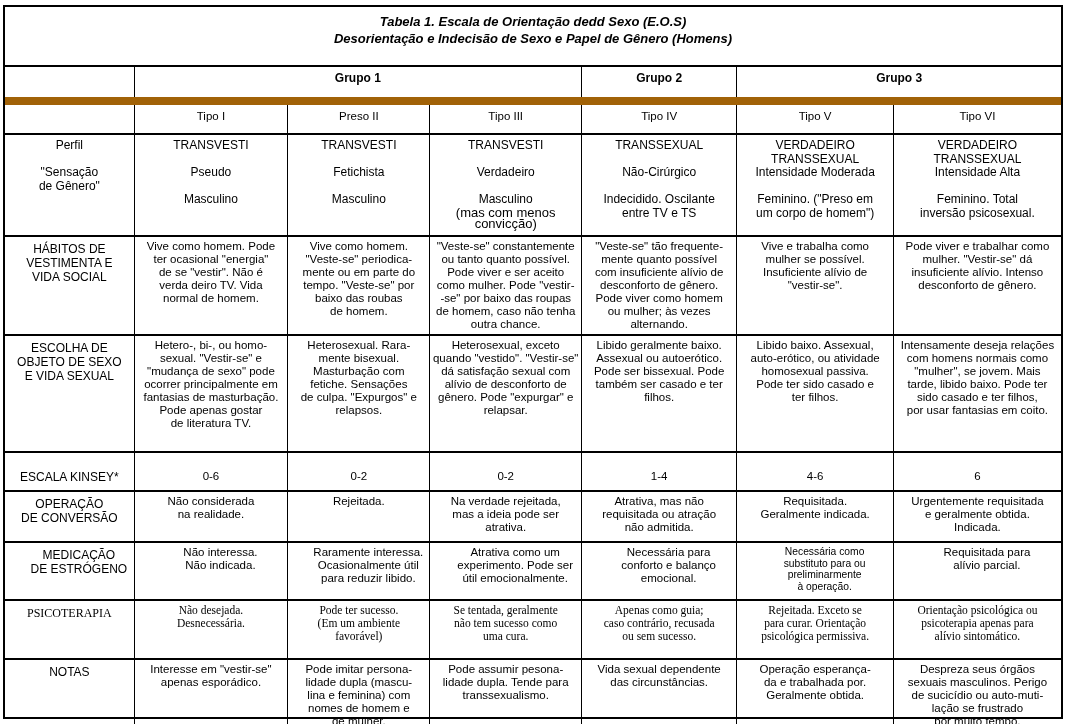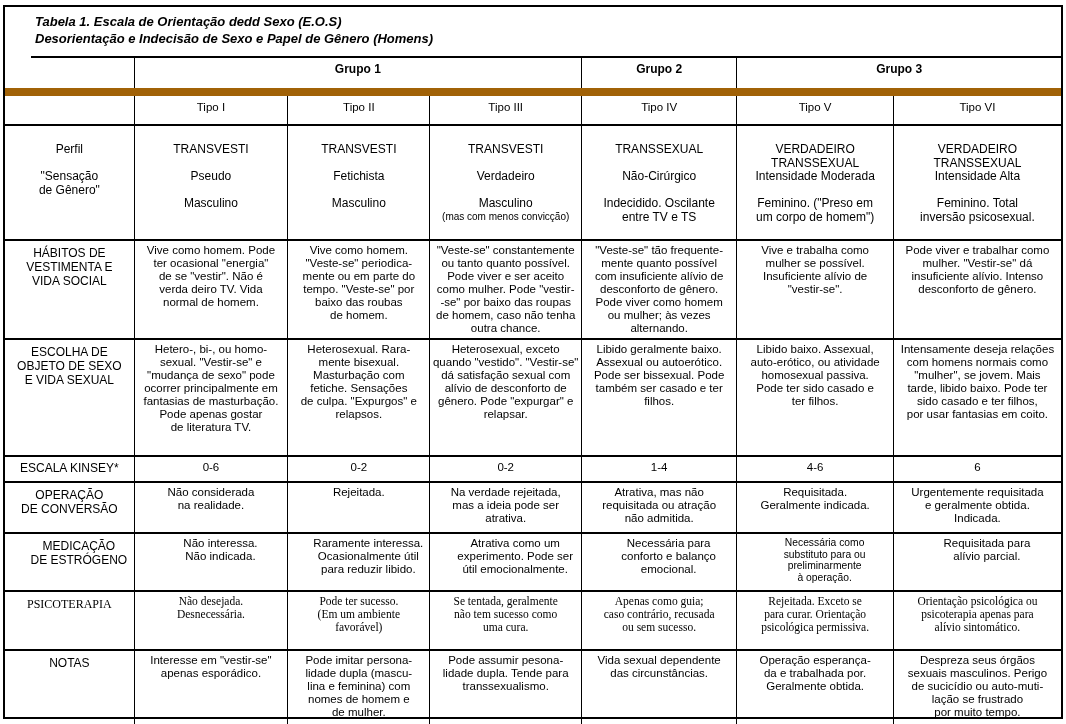--- a/index.html
+++ b/index.html
@@ -1,34 +1,34 @@
 <!DOCTYPE html>
 <html><head>
 <meta charset="utf-8">
 <style>
   html,body { margin:0; padding:0; background:#fff; }
   .page { width:1066px; height:724px; background:#fff; box-sizing:border-box; padding:5px 3px; font-family:"Liberation Sans", sans-serif; color:#000; }
   .doc { width:100%; height:100%; box-sizing:border-box; border:2px solid #000; display:flex; flex-direction:column; }
-  .title-block { border-bottom:2px solid #000; padding:6px 4px 9px;margin-left:26px; }
+  .title-block { border-bottom:2px solid #000; text-align:center; padding:6px 4px 18px; }
   .title-line { font-weight:bold; font-style:italic; font-size:13px; line-height:17px; }
   table { width:100%; border-collapse:collapse; table-layout:fixed; flex:0 0 auto; }
   td, th { border-left:1px solid #000; border-top:2px solid #000; padding:3px 2px; vertical-align:top; text-align:center; font-size:11.5px; line-height:13px; font-weight:normal; white-space:pre-line; overflow:hidden; }
   td:first-child, th:first-child { border-left:none; }
   tr.grupo-row th { border-top:none; height:22px; font-weight:bold; font-size:12px; padding-top:5px;margin-left:6px; }
   tr.tipo-row th { border-top:8px solid #a16207; height:20px; font-size:11.5px; padding-top:5px; }
   td.rowhead { font-size:12px; line-height:14px; padding-top:5px; }
-  tr.perfil-row td { height:93px; font-size:12px; line-height:13.5px; padding-top:17px; }
+  tr.perfil-row td { height:93px; font-size:12px; line-height:13.5px; padding-top:4px; }
   tr.habitos-row td { height:81px; }
   tr.escolha-row td { height:107px; }
-  tr.kinsey-row td { height:17px; padding-top:4px; }
+  tr.kinsey-row td { height:17px; padding-top:17px; }
   tr.operacao-row td { height:41px; }
   tr.medicacao-row td { height:48px;padding-left:21px; }
   tr.psico-row td { height:49px;font-family:Liberation Serif, serif; }
   tr.notas-row td { height:74px; }
-  .small-note { display:block; font-size:10px; line-height:11px; }
+  .small-note { display:block; font-size:13px; line-height:11px; }
   .cell-small { font-size:10.3px !important; line-height:11.5px !important; }
   .footer-block { border-top:2px solid #000; flex:1 1 auto; padding:3px 6px 2px; text-align:left; }
   .footnote { font-size:12px; line-height:14.5px; white-space:pre-line; }
 </style>
 </head>
 <body>
 
 <div class="page">
   <div class="doc">
 
@@ -50,21 +50,21 @@
       <tbody>
           <tr class="grupo-row">
         <th></th>
         <th colspan="3">Grupo 1</th>
         <th>Grupo 2</th>
         <th colspan="2">Grupo 3</th>
       </tr>
       <tr class="tipo-row">
         <th></th>
         <th>Tipo I</th>
-        <th>Tipo II</th>
+        <th>Preso II</th>
         <th>Tipo III</th>
         <th>Tipo IV</th>
         <th>Tipo V</th>
         <th>Tipo VI</th>
       </tr>
 
       <tr class="perfil-row">
         <td class="rowhead">Perfil
 
 "Sensação

